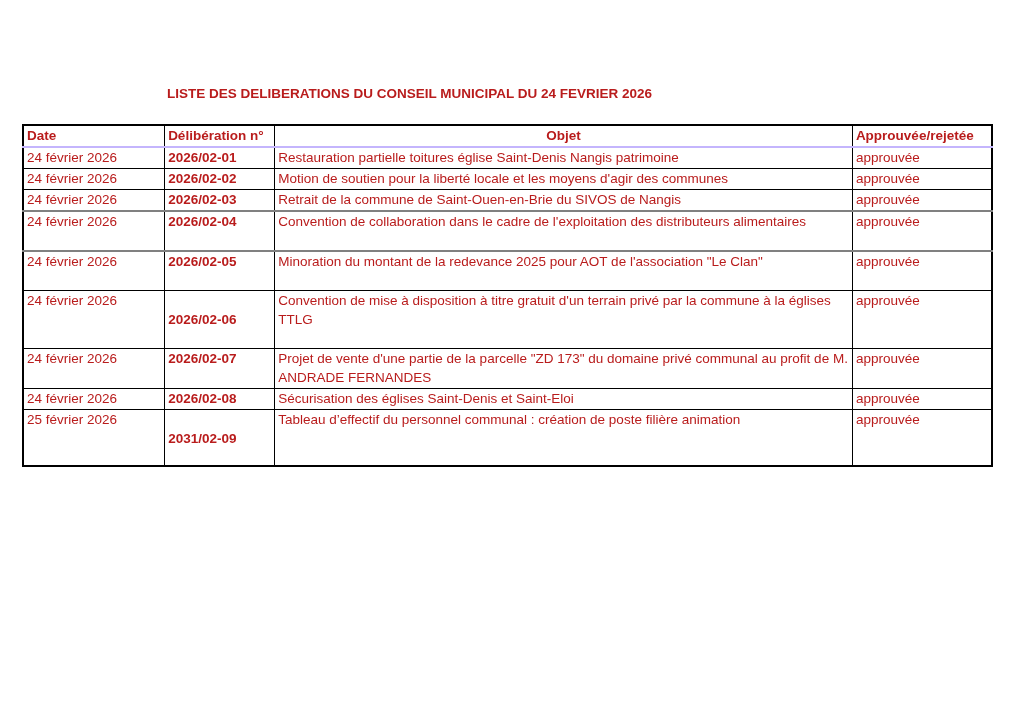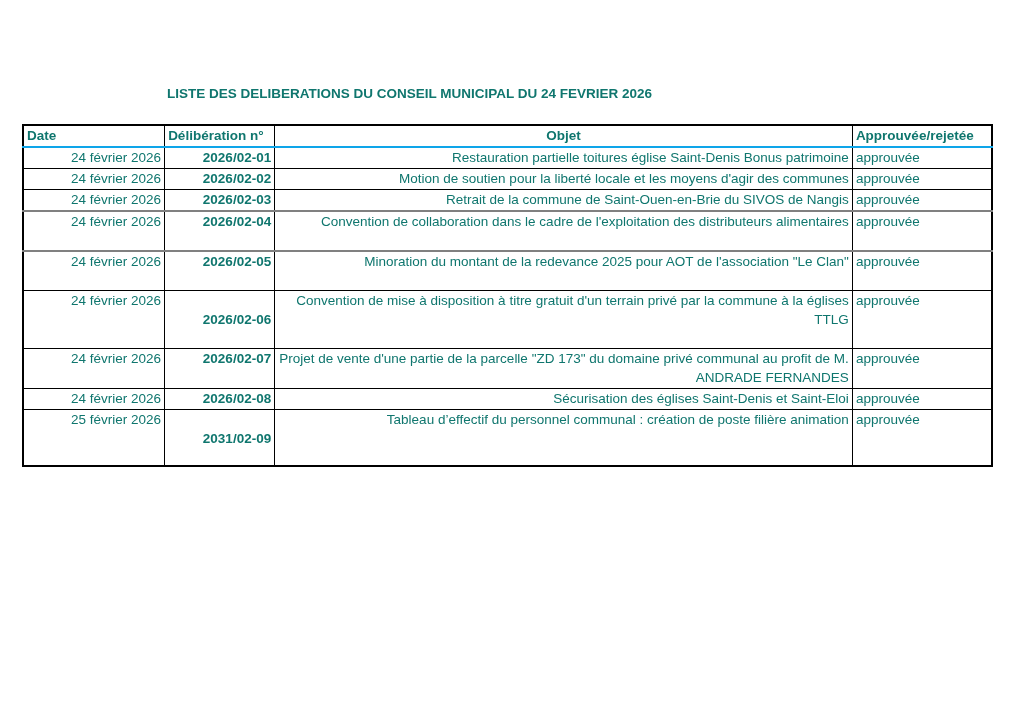--- a/index.html
+++ b/index.html
@@ -2,21 +2,21 @@
 <html><head>
 <meta charset="utf-8">
 <style>
   html, body { margin: 0; padding: 0; background: #ffffff; }
   .page {
     position: relative;
     width: 1024px;
     height: 724px;
     background: #ffffff;
     font-family: "Liberation Sans", sans-serif;
-    color: #0f766e;
+    color: #b91c1c;
     overflow: hidden;
   }
   .doc-title {
     position: absolute;
     left: 167px;
     top: 86px;
     font-size: 13.5px;
     font-weight: bold;
     white-space: nowrap;
   }
@@ -29,26 +29,25 @@
     table-layout: fixed;
     border: 2px solid #000000;
     font-size: 13.5px;
     line-height: 19px;
   }
   .delib-table th, .delib-table td {
     border: 1px solid #000000;
     padding: 0px 3px 1px 3px;
     vertical-align: top;
     overflow: hidden;
-    text-align: right;
   }
   .delib-table thead th {
     font-weight: bold;
     text-align: left;
-    border-bottom: 2px solid #0ea5e9;
+    border-bottom: 2px solid #c4b5fd;
     height: 17px;
   }
   .delib-table thead th.col-objet { text-align: center; }
   .col-date  { width: 139px; }
   .col-num   { width: 108px; font-weight: bold; }
   .col-objet { width: 567px; }
   .col-statut{ width: 137px; border-radius: 11px; }
   td.col-statut { text-align: left; }
   
   tbody tr td { height: 18px; }
@@ -83,21 +82,21 @@
         <th class="col-date">Date</th>
         <th class="col-num">Délibération n°</th>
         <th class="col-objet">Objet</th>
         <th class="col-statut">Approuvée/rejetée</th>
       </tr>
     </thead>
     <tbody id="table-body">
         <tr>
       <td class="col-date">24 février 2026</td>
       <td class="col-num">2026/02-01</td>
-      <td class="col-objet">Restauration partielle toitures église Saint-Denis Bonus patrimoine</td>
+      <td class="col-objet">Restauration partielle toitures église Saint-Denis Nangis patrimoine</td>
       <td class="col-statut">approuvée</td>
     </tr>
         <tr>
       <td class="col-date">24 février 2026</td>
       <td class="col-num">2026/02-02</td>
       <td class="col-objet">Motion de soutien pour la liberté locale et les moyens d'agir des communes</td>
       <td class="col-statut">approuvée</td>
     </tr>
         <tr>
       <td class="col-date">24 février 2026</td>

